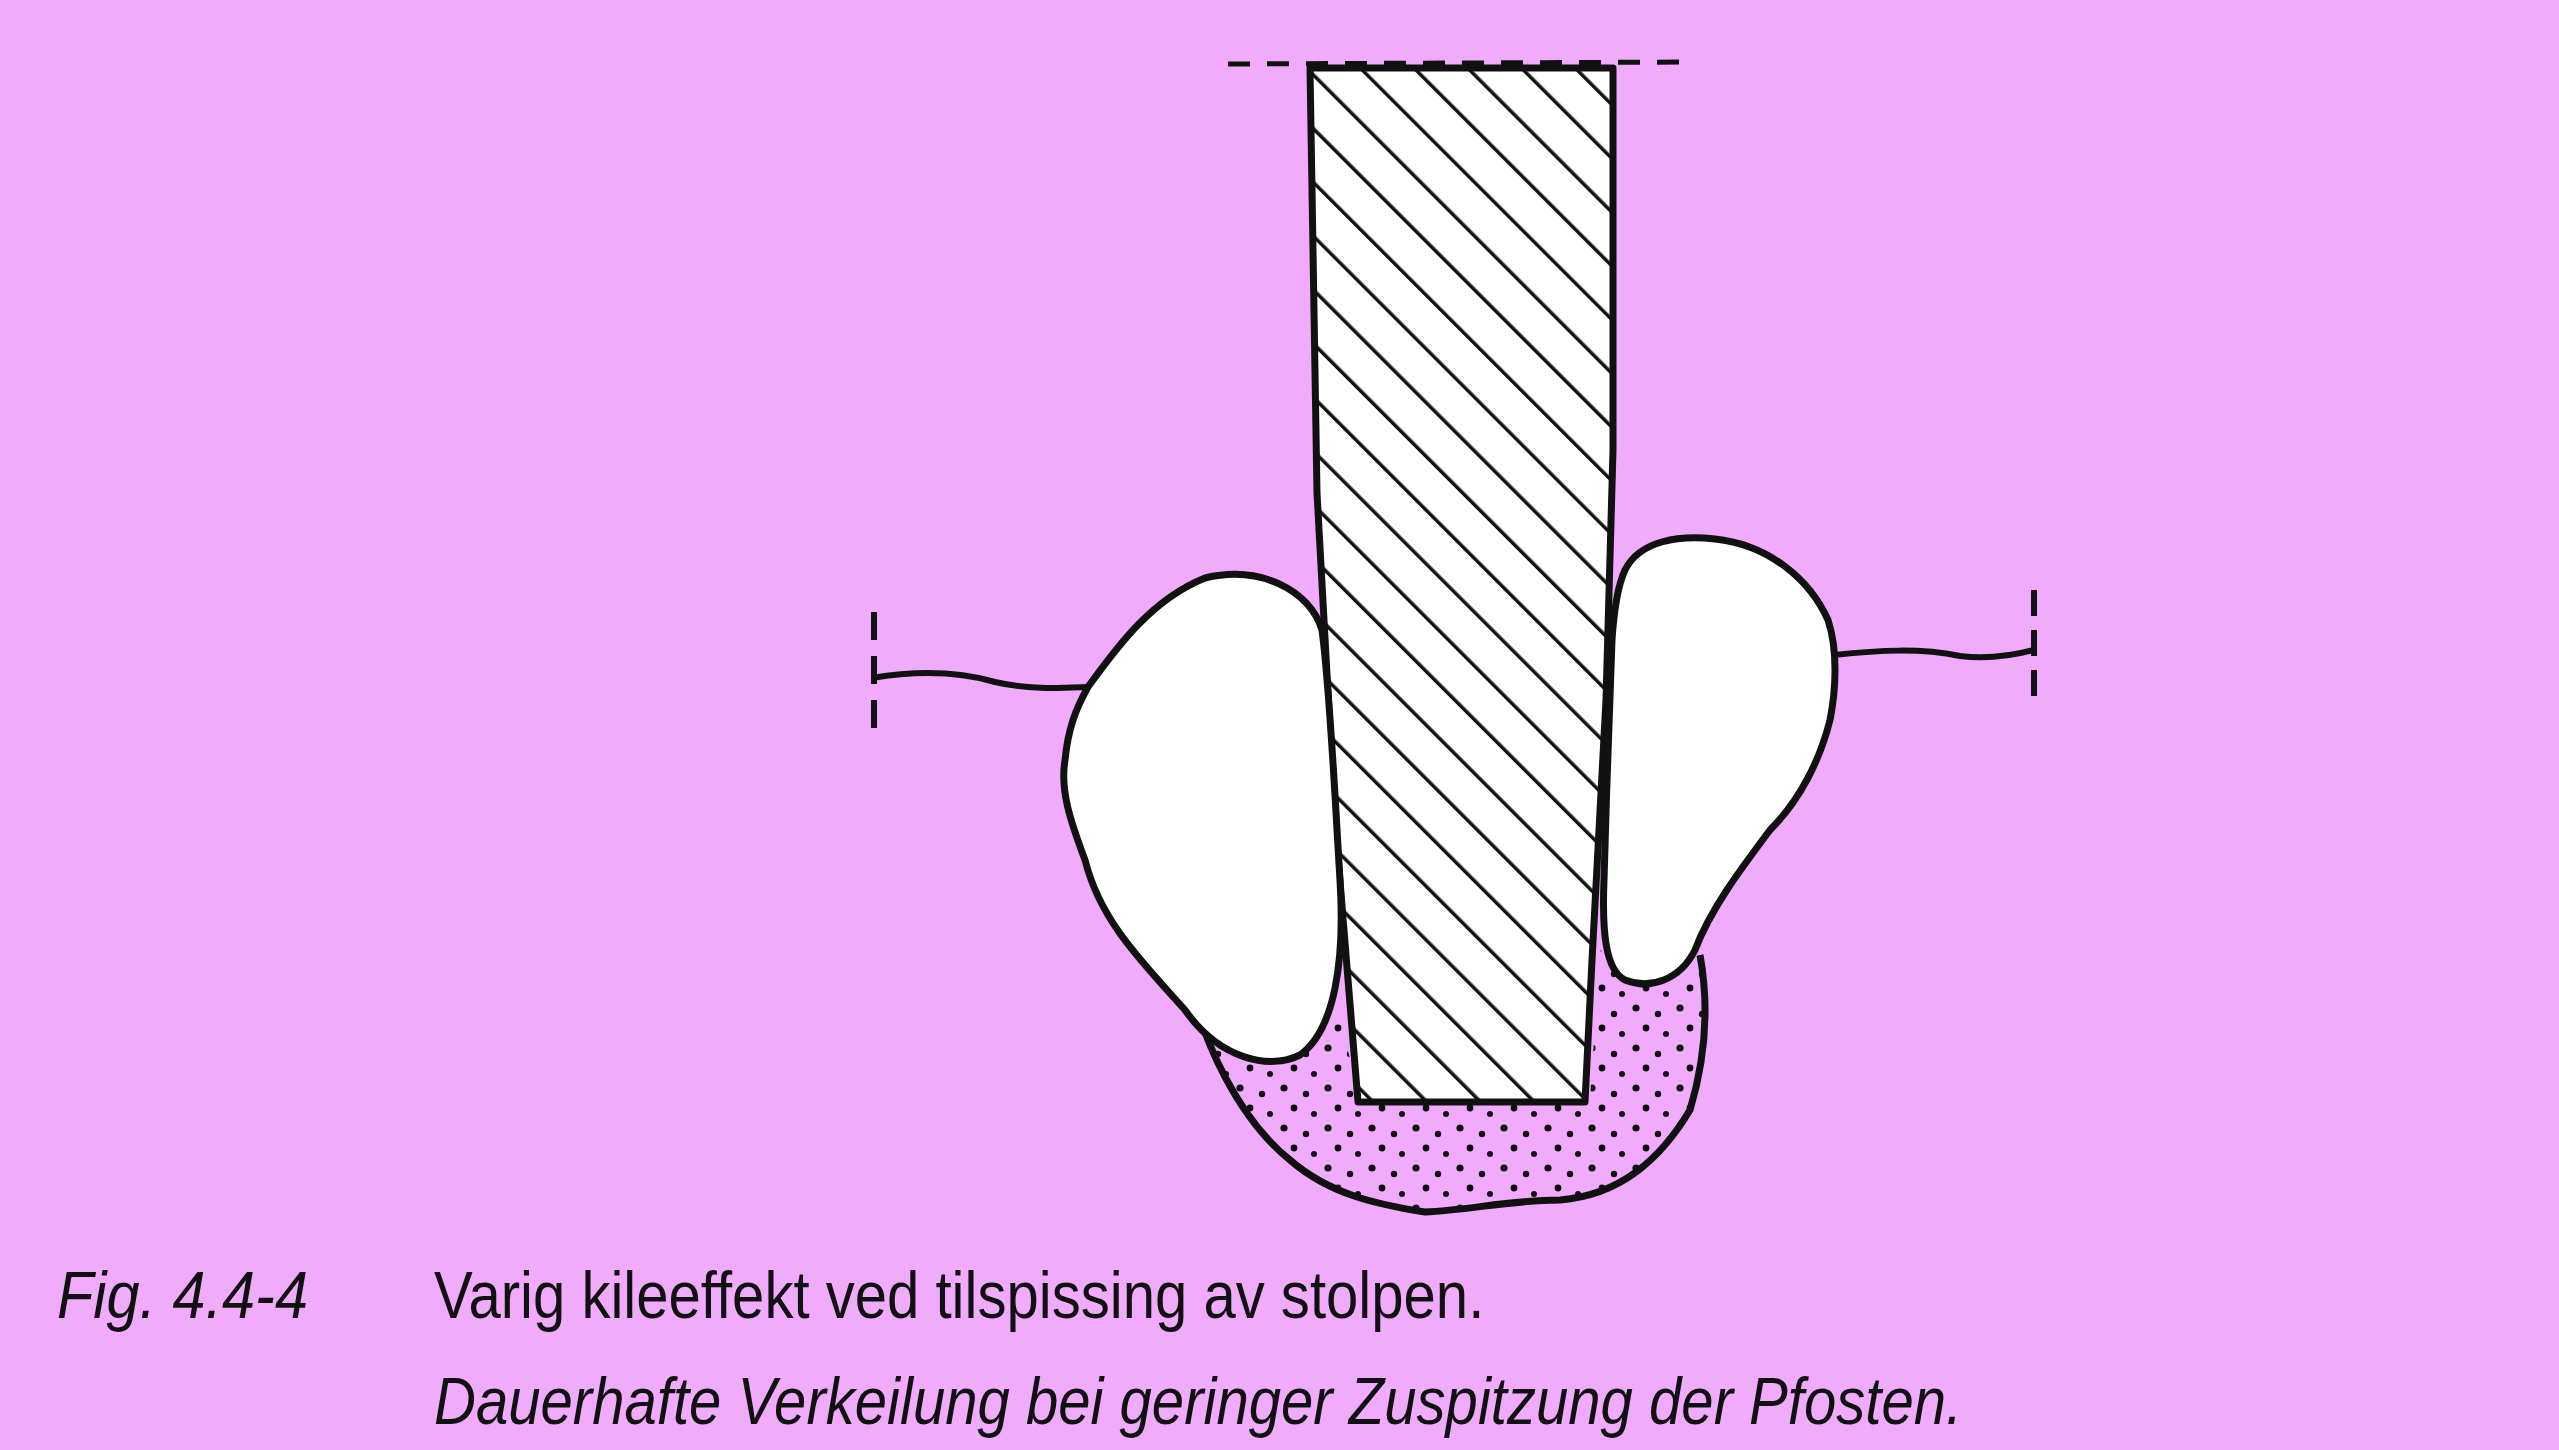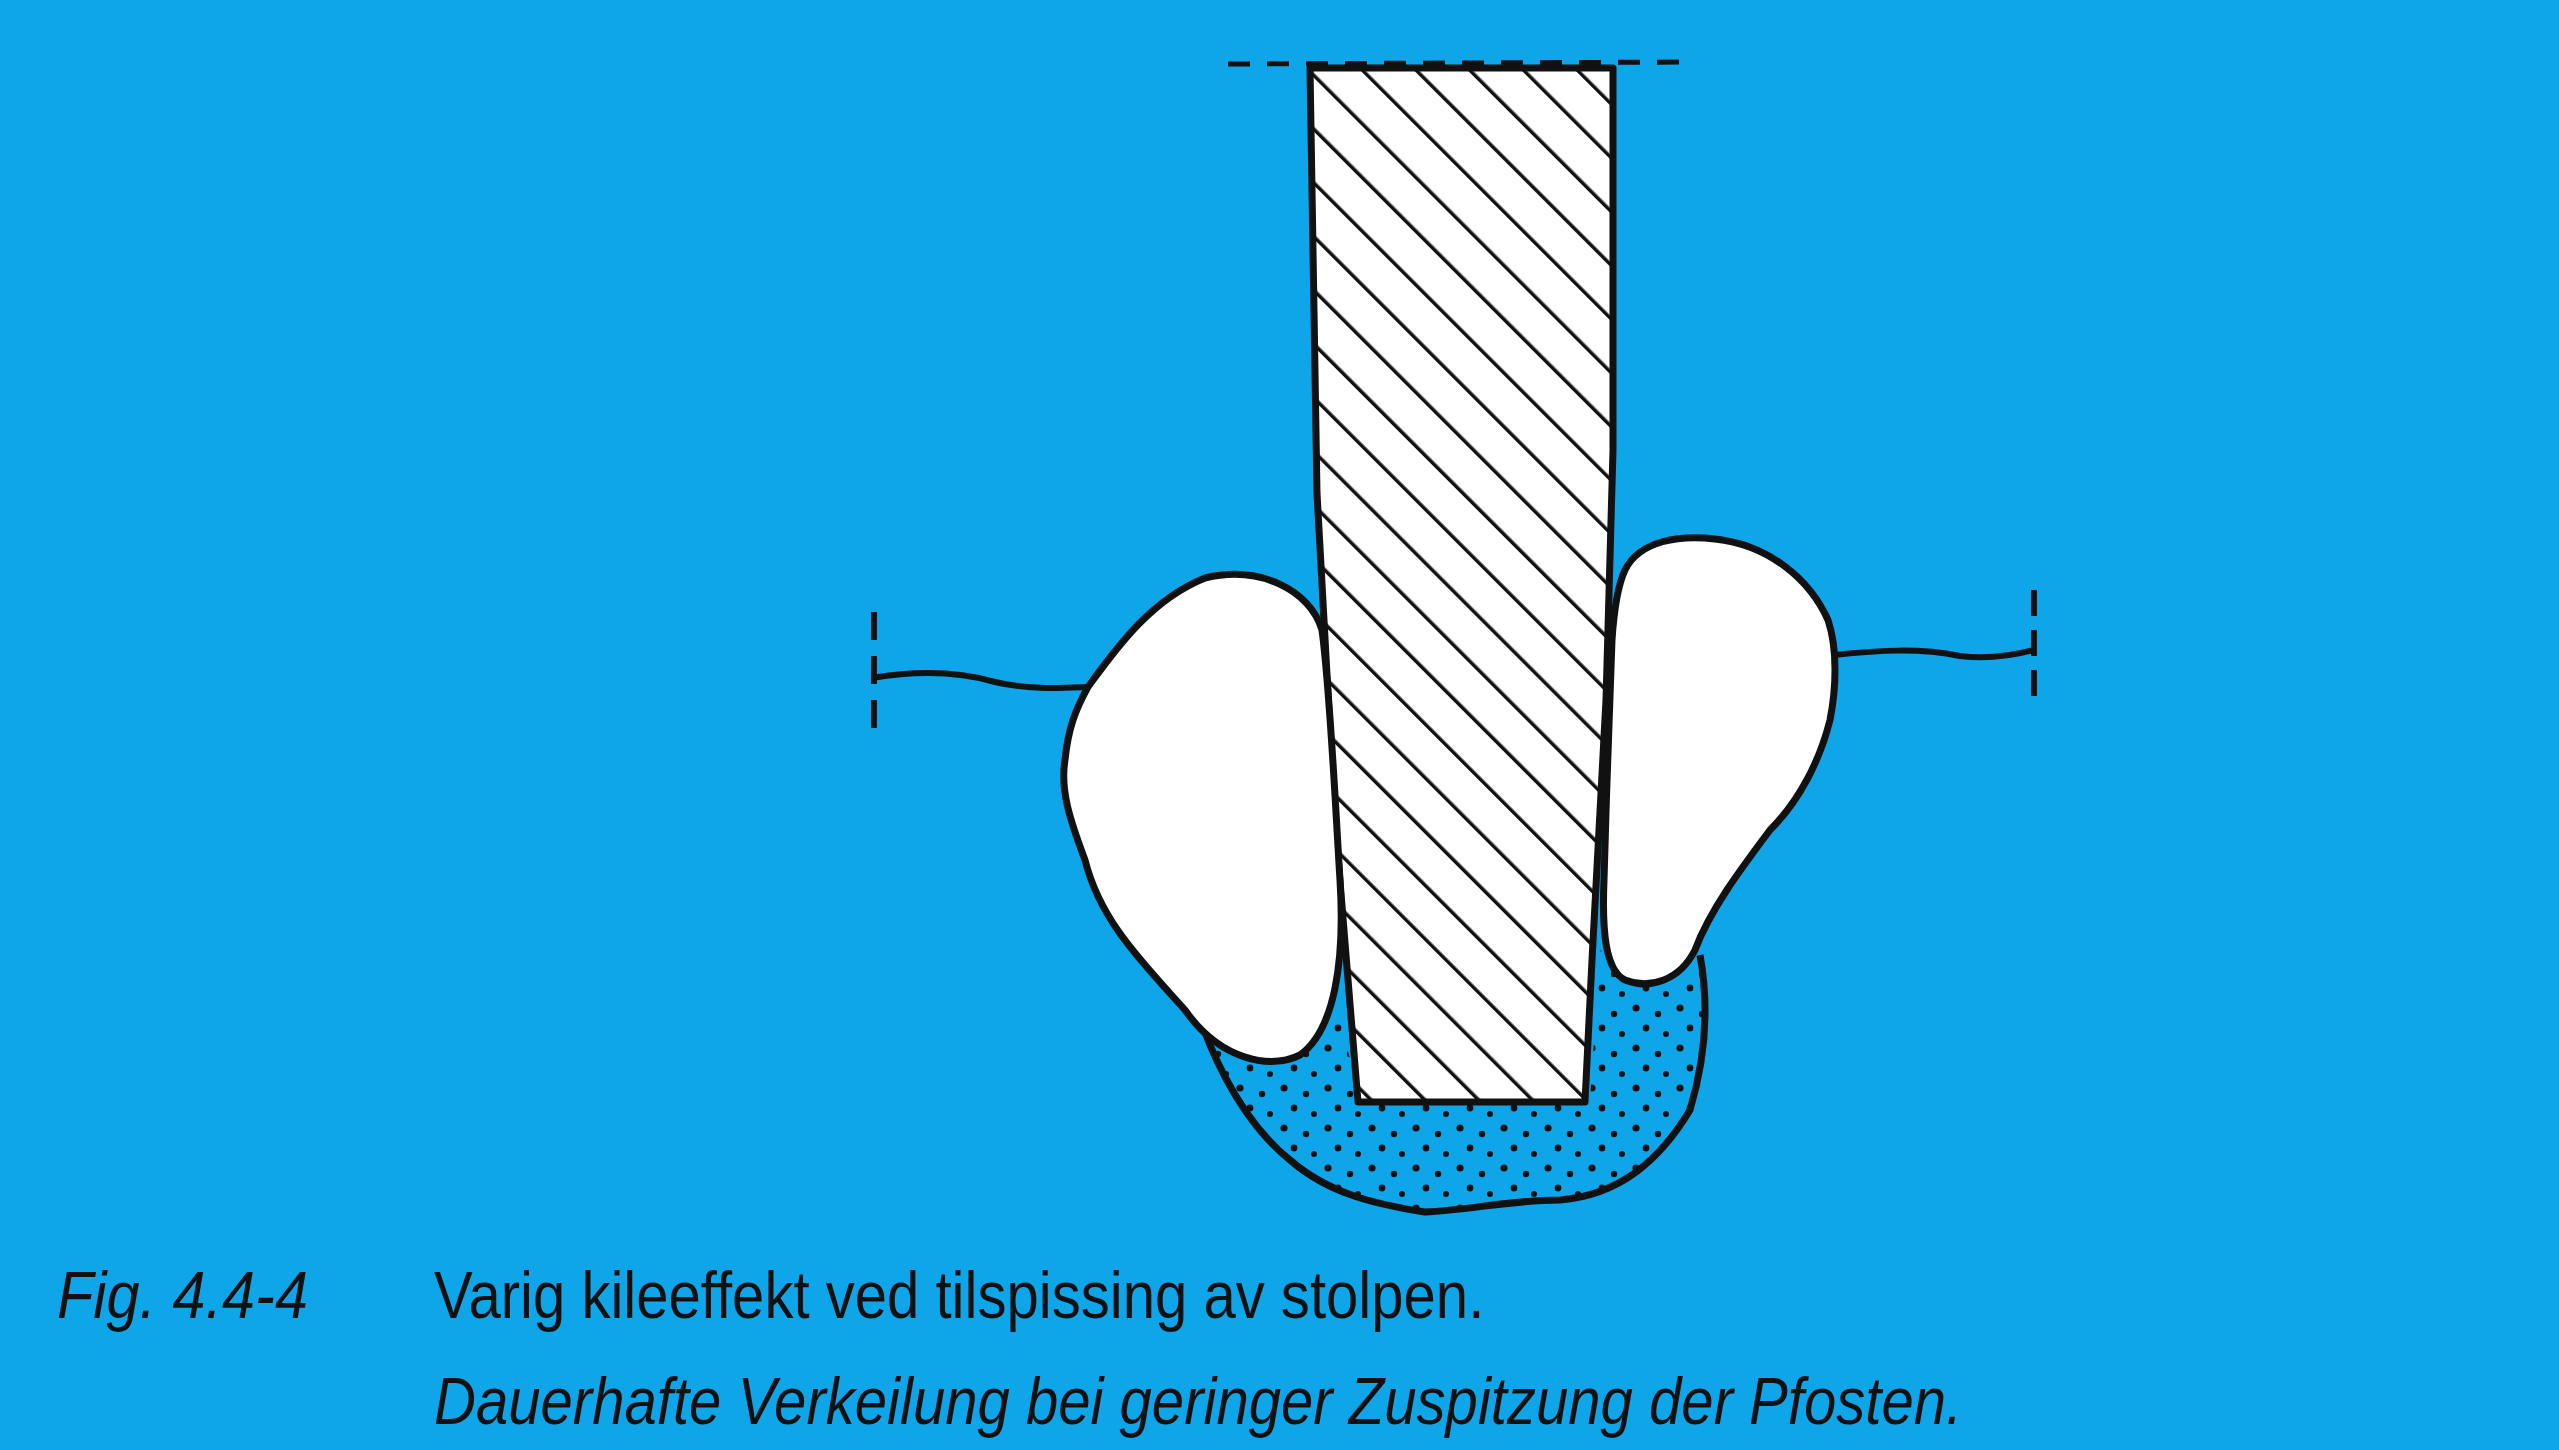--- a/index.html
+++ b/index.html
@@ -1,16 +1,16 @@
 <!DOCTYPE html>
 <html><head>
 <meta charset="utf-8">
 <style>
   html, body { margin: 0; padding: 0; background: #ffffff; }
-  #stage { position: relative; width: 2559px; height: 1450px; overflow: hidden; background: #0ea5e9; }
+  #stage { position: relative; width: 2559px; height: 1450px; overflow: hidden; background: #f0abfc; }
   #figure { position: absolute; left: 0; top: 0; width: 2559px; height: 1450px; }
   .cap { position: absolute; white-space: nowrap; font-family: "Liberation Sans", sans-serif; color: #111; font-size: 66px; line-height: 1; transform-origin: 0 0; }
   .it { font-style: italic; }
 </style>
 </head>
 <body>
 
 <div id="stage">
   <svg id="figure" viewBox="0 0 2559 1450" xmlns="http://www.w3.org/2000/svg">
     <defs>

